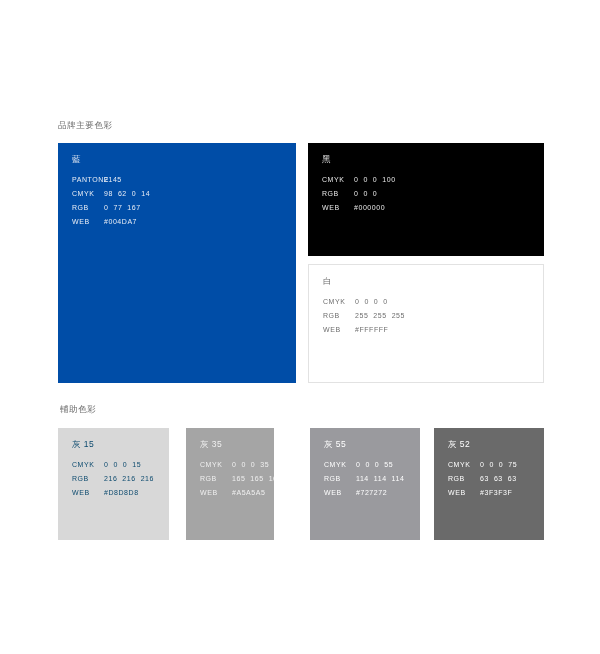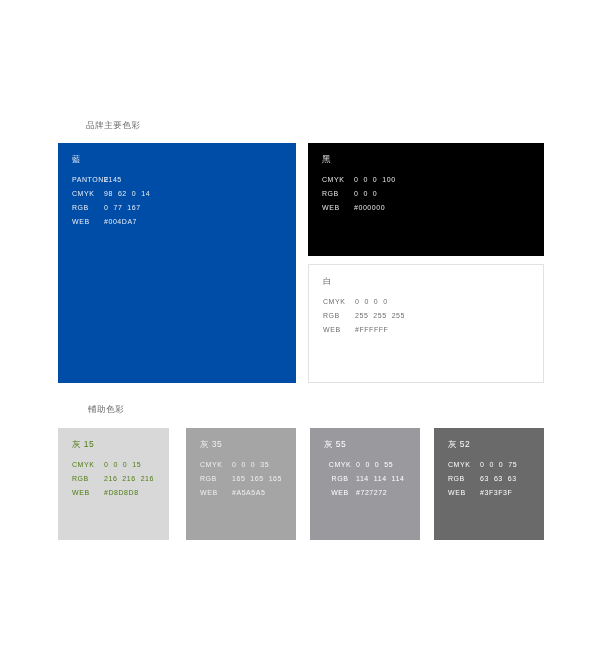--- a/index.html
+++ b/index.html
@@ -18,21 +18,20 @@
     width: 600px;
     height: 654px;
   }
   .section-title {
     position: absolute;
     font-size: 8.5px;
     letter-spacing: 0.6px;
     color: #6e6e6e;
     font-weight: 400;
     white-space: nowrap;
-    margin-left: 28px;
   }
   #title-primary { left: 58px; top: 120px; }
   #title-secondary { left: 60px; top: 404px; }
 
   .swatch {
     position: absolute;
     box-sizing: border-box;
     overflow: hidden;
   }
   .swatch .sw-name {
@@ -78,29 +77,29 @@
   #swatch-white {
     left: 308px; top: 264px; width: 236px; height: 119px;
     background: #ffffff;
     color: #6e6e6e;
     border: 1px solid #e2e2e2;
   }
 
   
   #swatch-gray15 {
     left: 58px; top: 428px; width: 111px; height: 112px;
-    background: #D8D8D8; color: #4d7c0f;
+    background: #D8D8D8; color: #0c4a6e;
   }
   #swatch-gray35 {
-    left: 186px; top: 428px; width: 110px; height: 112px;
+    left: 186px; top: 428px; width: 88px; height: 112px;
     background: #A5A5A5; color: #f0f0f0;
   }
   #swatch-gray55 {
     left: 310px; top: 428px; width: 110px; height: 112px;
-    background: #9a9a9e; color: #ffffff; text-align: center;
+    background: #9a9a9e; color: #ffffff;
   }
   #swatch-gray75 {
     left: 434px; top: 428px; width: 110px; height: 112px;
     background: #6a6a6a; color: #ffffff;
   }
 </style>
 </head>
 <body>
 
 <div class="page">

